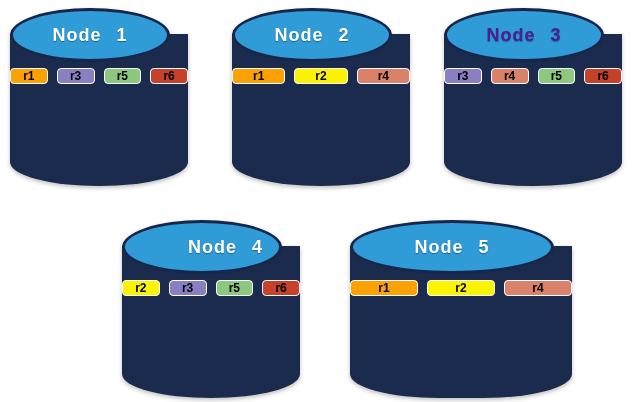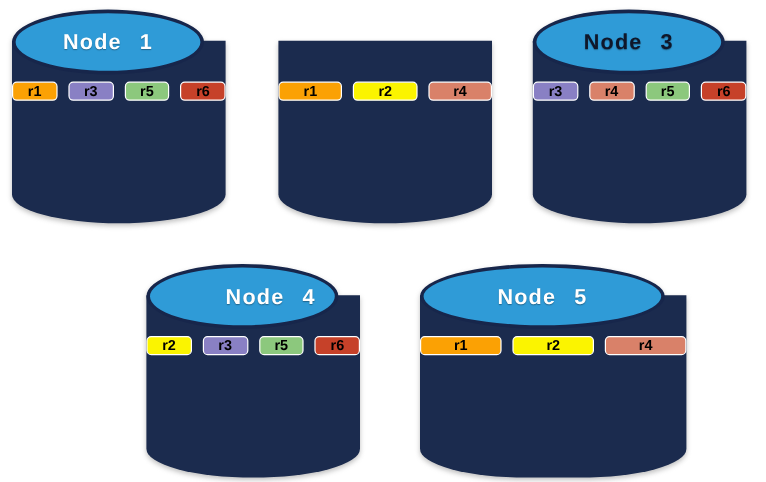--- a/index.html
+++ b/index.html
@@ -87,31 +87,34 @@
       <div class="bars">
         <div class="replica-bar" style="background: rgb(251, 161, 4); border-color: rgb(255, 255, 255); color: rgb(0, 0, 0);">r1</div>
         <div class="replica-bar" style="background: rgb(137, 128, 196); border-color: rgb(255, 255, 255); color: rgb(0, 0, 0);">r3</div>
         <div class="replica-bar" style="background: rgb(140, 200, 125); border-color: rgb(255, 255, 255); color: rgb(0, 0, 0);">r5</div>
         <div class="replica-bar" style="background: rgb(198, 65, 41); border-color: rgb(255, 255, 255); color: rgb(0, 0, 0);">r6</div>
       </div>
     </div>
 
     <div class="node" style="left: 232px; top: 8px;">
       <div class="cyl-body" style="background: rgb(27, 43, 78);"></div>
+      <div class="cyl-top" style="background: rgb(47, 155, 215); border-color: rgb(23, 38, 75);">
+        <span class="node-label" style="color: rgb(255, 255, 255);">Node 2</span>
+      </div>
       <div class="bars">
         <div class="replica-bar" style="background: rgb(251, 161, 4); border-color: rgb(255, 255, 255); color: rgb(0, 0, 0);">r1</div>
         <div class="replica-bar" style="background: rgb(251, 244, 0); border-color: rgb(255, 255, 255); color: rgb(0, 0, 0);">r2</div>
         <div class="replica-bar" style="background: rgb(217, 129, 105); border-color: rgb(255, 255, 255); color: rgb(0, 0, 0);">r4</div>
       </div>
     </div>
 
     <div class="node" style="left: 444px; top: 8px;">
       <div class="cyl-body" style="background: rgb(27, 43, 78);"></div>
       <div class="cyl-top" style="background: rgb(47, 155, 215); border-color: rgb(23, 38, 75);">
-        <span class="node-label" style="color: #0f172a;">Node 3</span>
+        <span class="node-label" style="color: #4c1d95;">Node 3</span>
       </div>
       <div class="bars">
         <div class="replica-bar" style="background: rgb(137, 128, 196); border-color: rgb(255, 255, 255); color: rgb(0, 0, 0);">r3</div>
         <div class="replica-bar" style="background: rgb(217, 129, 105); border-color: rgb(255, 255, 255); color: rgb(0, 0, 0);">r4</div>
         <div class="replica-bar" style="background: rgb(140, 200, 125); border-color: rgb(255, 255, 255); color: rgb(0, 0, 0);">r5</div>
         <div class="replica-bar" style="background: rgb(198, 65, 41); border-color: rgb(255, 255, 255); color: rgb(0, 0, 0);">r6</div>
       </div>
     </div>
 
     <div class="node" style="left: 122px; top: 220px;">

